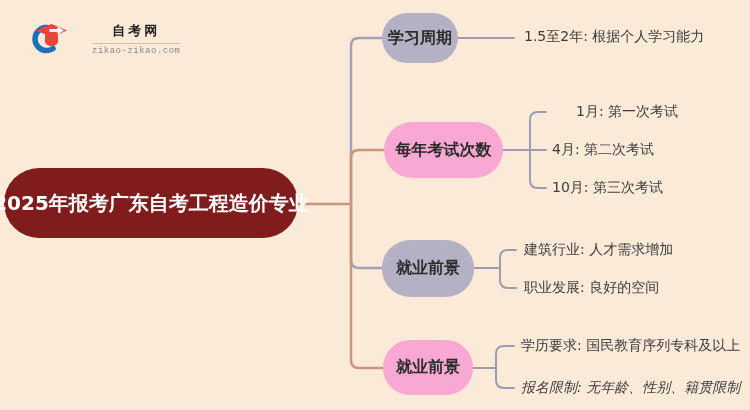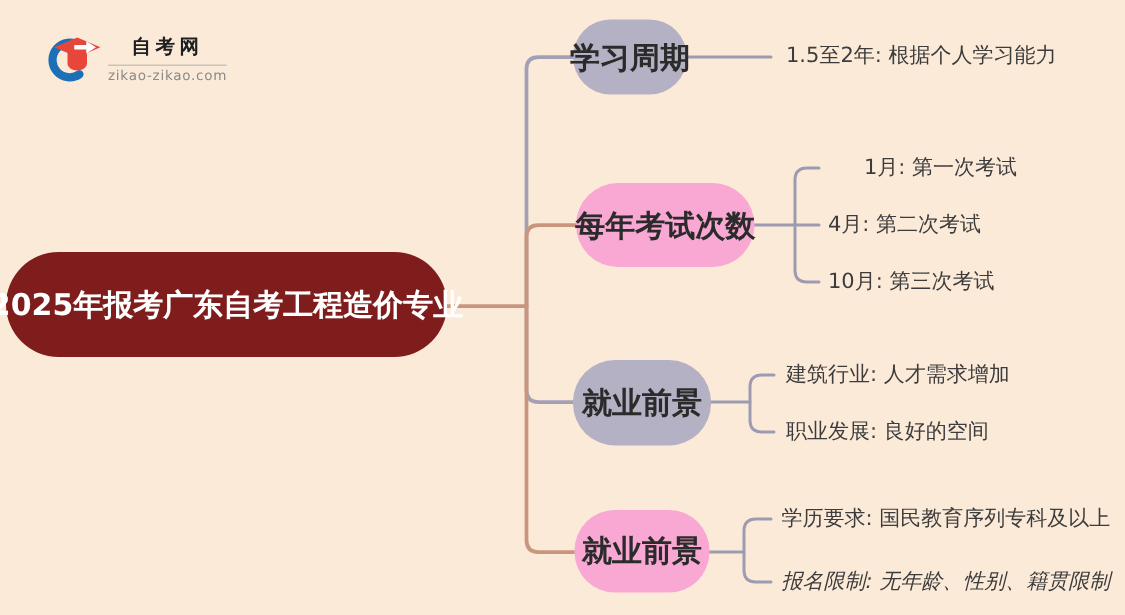--- a/index.html
+++ b/index.html
@@ -19,23 +19,24 @@
     left: 0; top: 0;
     width: 750px; height: 410px;
     z-index: 1;
   }
 
   
   .logo {
     position: absolute;
     left: 28px; top: 20px;
     display: flex;
-    align-items: flex-end;
-    gap: 4px;
+    align-items: center;
+    gap: 24px;
     z-index: 3;
+    font-family: Liberation Mono, monospace;
   }
   .logo-icon { width: 40px; height: 34px; display: block; }
   .logo-text { padding-top: 2px; text-align: center; }
   .site-name {
     font-size: 13px;
     font-weight: bold;
     color: #1f1f1f;
     letter-spacing: 3px;
   }
   .logo-divider {
@@ -61,21 +62,21 @@
   .root-node {
     left: 4px; top: 168px;
     width: 294px; height: 70px;
     background: #7f1d1d;
     border-radius: 36px;
     color: #ffffff;
     font-size: 20px;
     font-weight: bold;
   }
   .branch-node {
-    font-size: 20px;
+    font-size: 16px;
     font-weight: bold;
     color: #2b2b2b;
   }
   .branch-lavender { background: #b4b1c4; }
   .branch-salmon  { background: #f9a8d4; }
   .bn1 { left: 382px; top: 13px;  width: 76px;  height: 50px; border-radius: 25px; }
   .bn2 { left: 384px; top: 122px; width: 119px; height: 56px; border-radius: 28px; }
   .bn3 { left: 382px; top: 240px; width: 92px;  height: 57px; border-radius: 28px; }
   .bn4 { left: 383px; top: 340px; width: 90px;  height: 55px; border-radius: 27px; }
 

